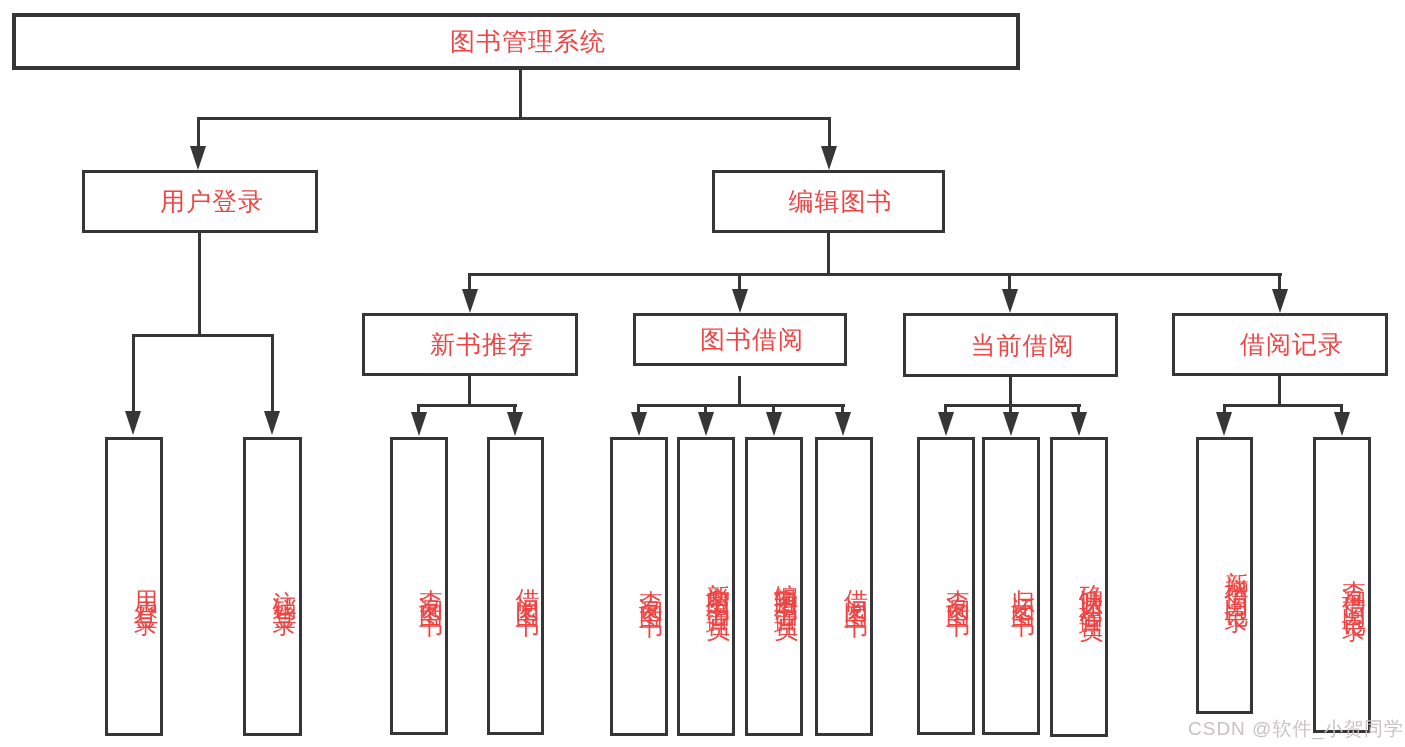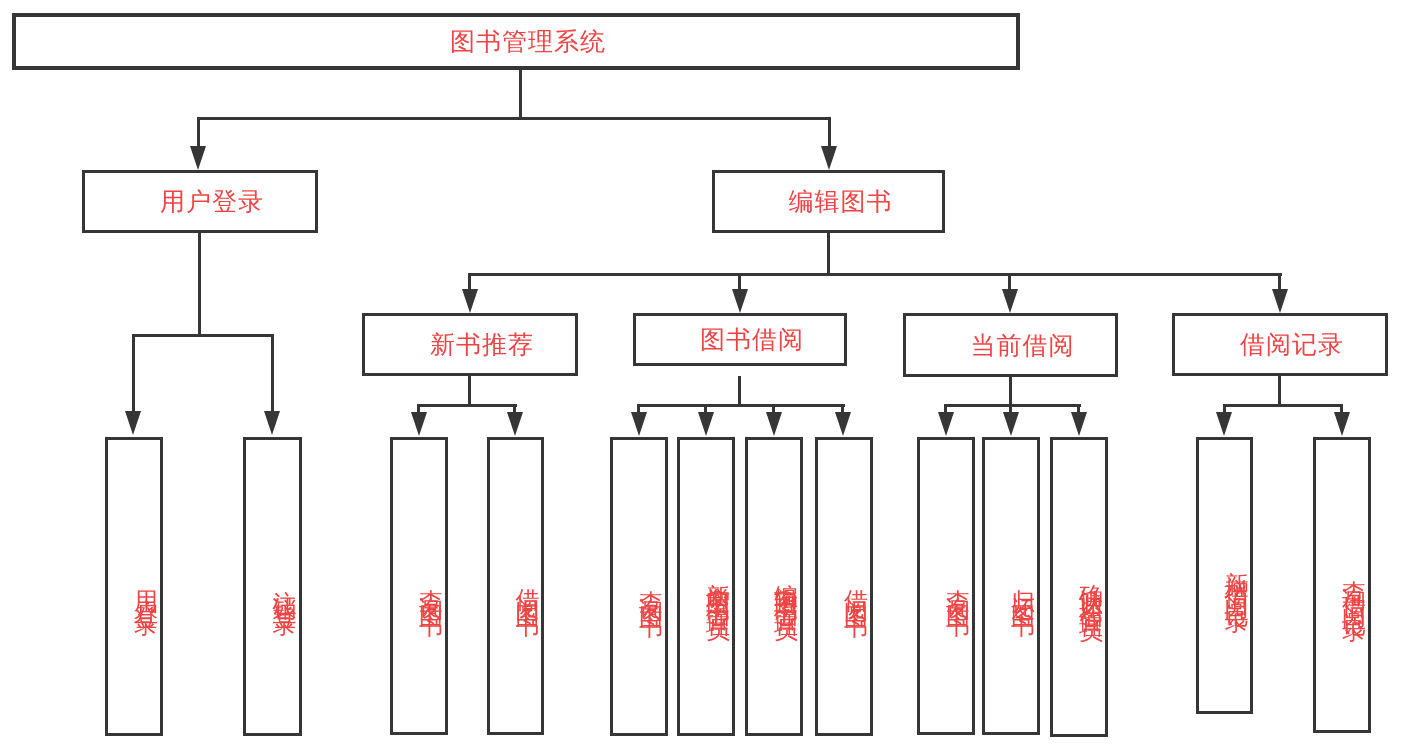--- a/index.html
+++ b/index.html
@@ -134,14 +134,15 @@
   <div class="box leaf tight" style="left:745px;top:437px;width:58px;height:299px">编辑图书（管理员）</div>
   <div class="box leaf" style="left:815px;top:437px;width:58px;height:299px">借阅图书</div>
 
   <div class="box leaf" style="left:917px;top:437px;width:58px;height:298px">查询图书</div>
   <div class="box leaf" style="left:982px;top:437px;width:58px;height:298px">归还图书</div>
   <div class="box leaf tight" style="left:1050px;top:437px;width:58px;height:300px">确认归还（管理员）</div>
 
   <div class="box leaf" style="left:1196px;top:437px;width:57px;height:277px">新增借阅记录</div>
   <div class="box leaf" style="left:1313px;top:437px;width:58px;height:296px">查询借阅记录</div>
 
+  <div class="watermark">CSDN @软件_小贺同学</div>
 
 </div>
 
 </body></html>

